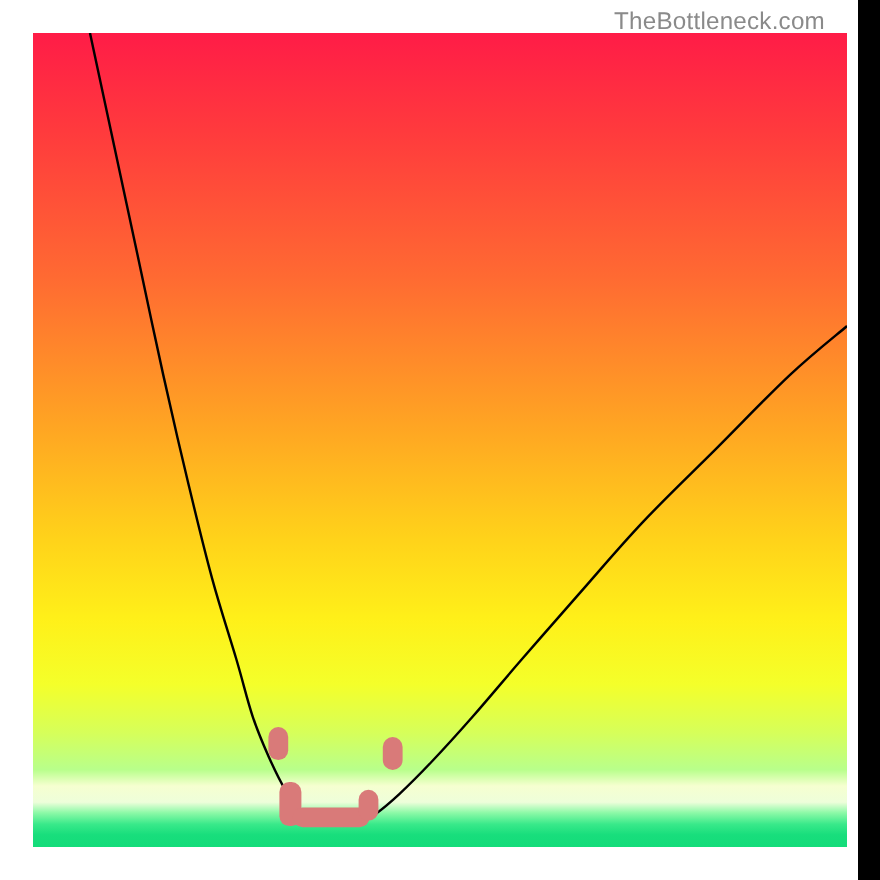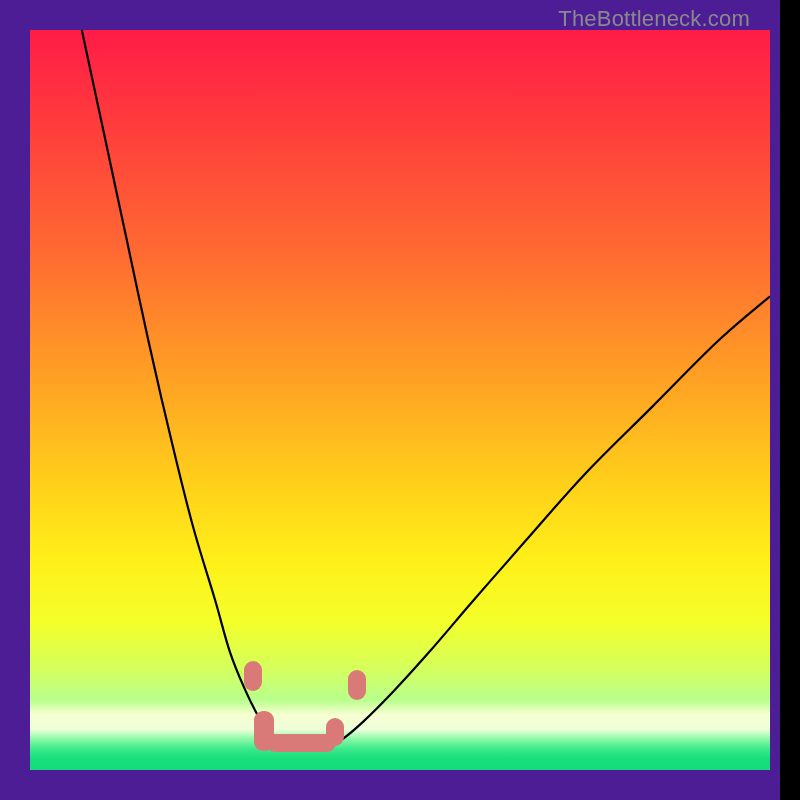--- a/index.html
+++ b/index.html
@@ -9,21 +9,21 @@
     height: 800px;
     background: #000;
     overflow: hidden;
     font-family: Arial, Helvetica, sans-serif;
   }
   .frame {
     position: absolute;
     top: 0; left: 0;
     width: 780px;
     height: 800px;
-    background: #4c1d95;
+    background: #ffffff;
   }
   .plot {
     position: absolute;
     top: 30px;
     left: 30px;
     width: 740px;
     height: 740px;
     overflow: hidden;
   }
   .gradient {

